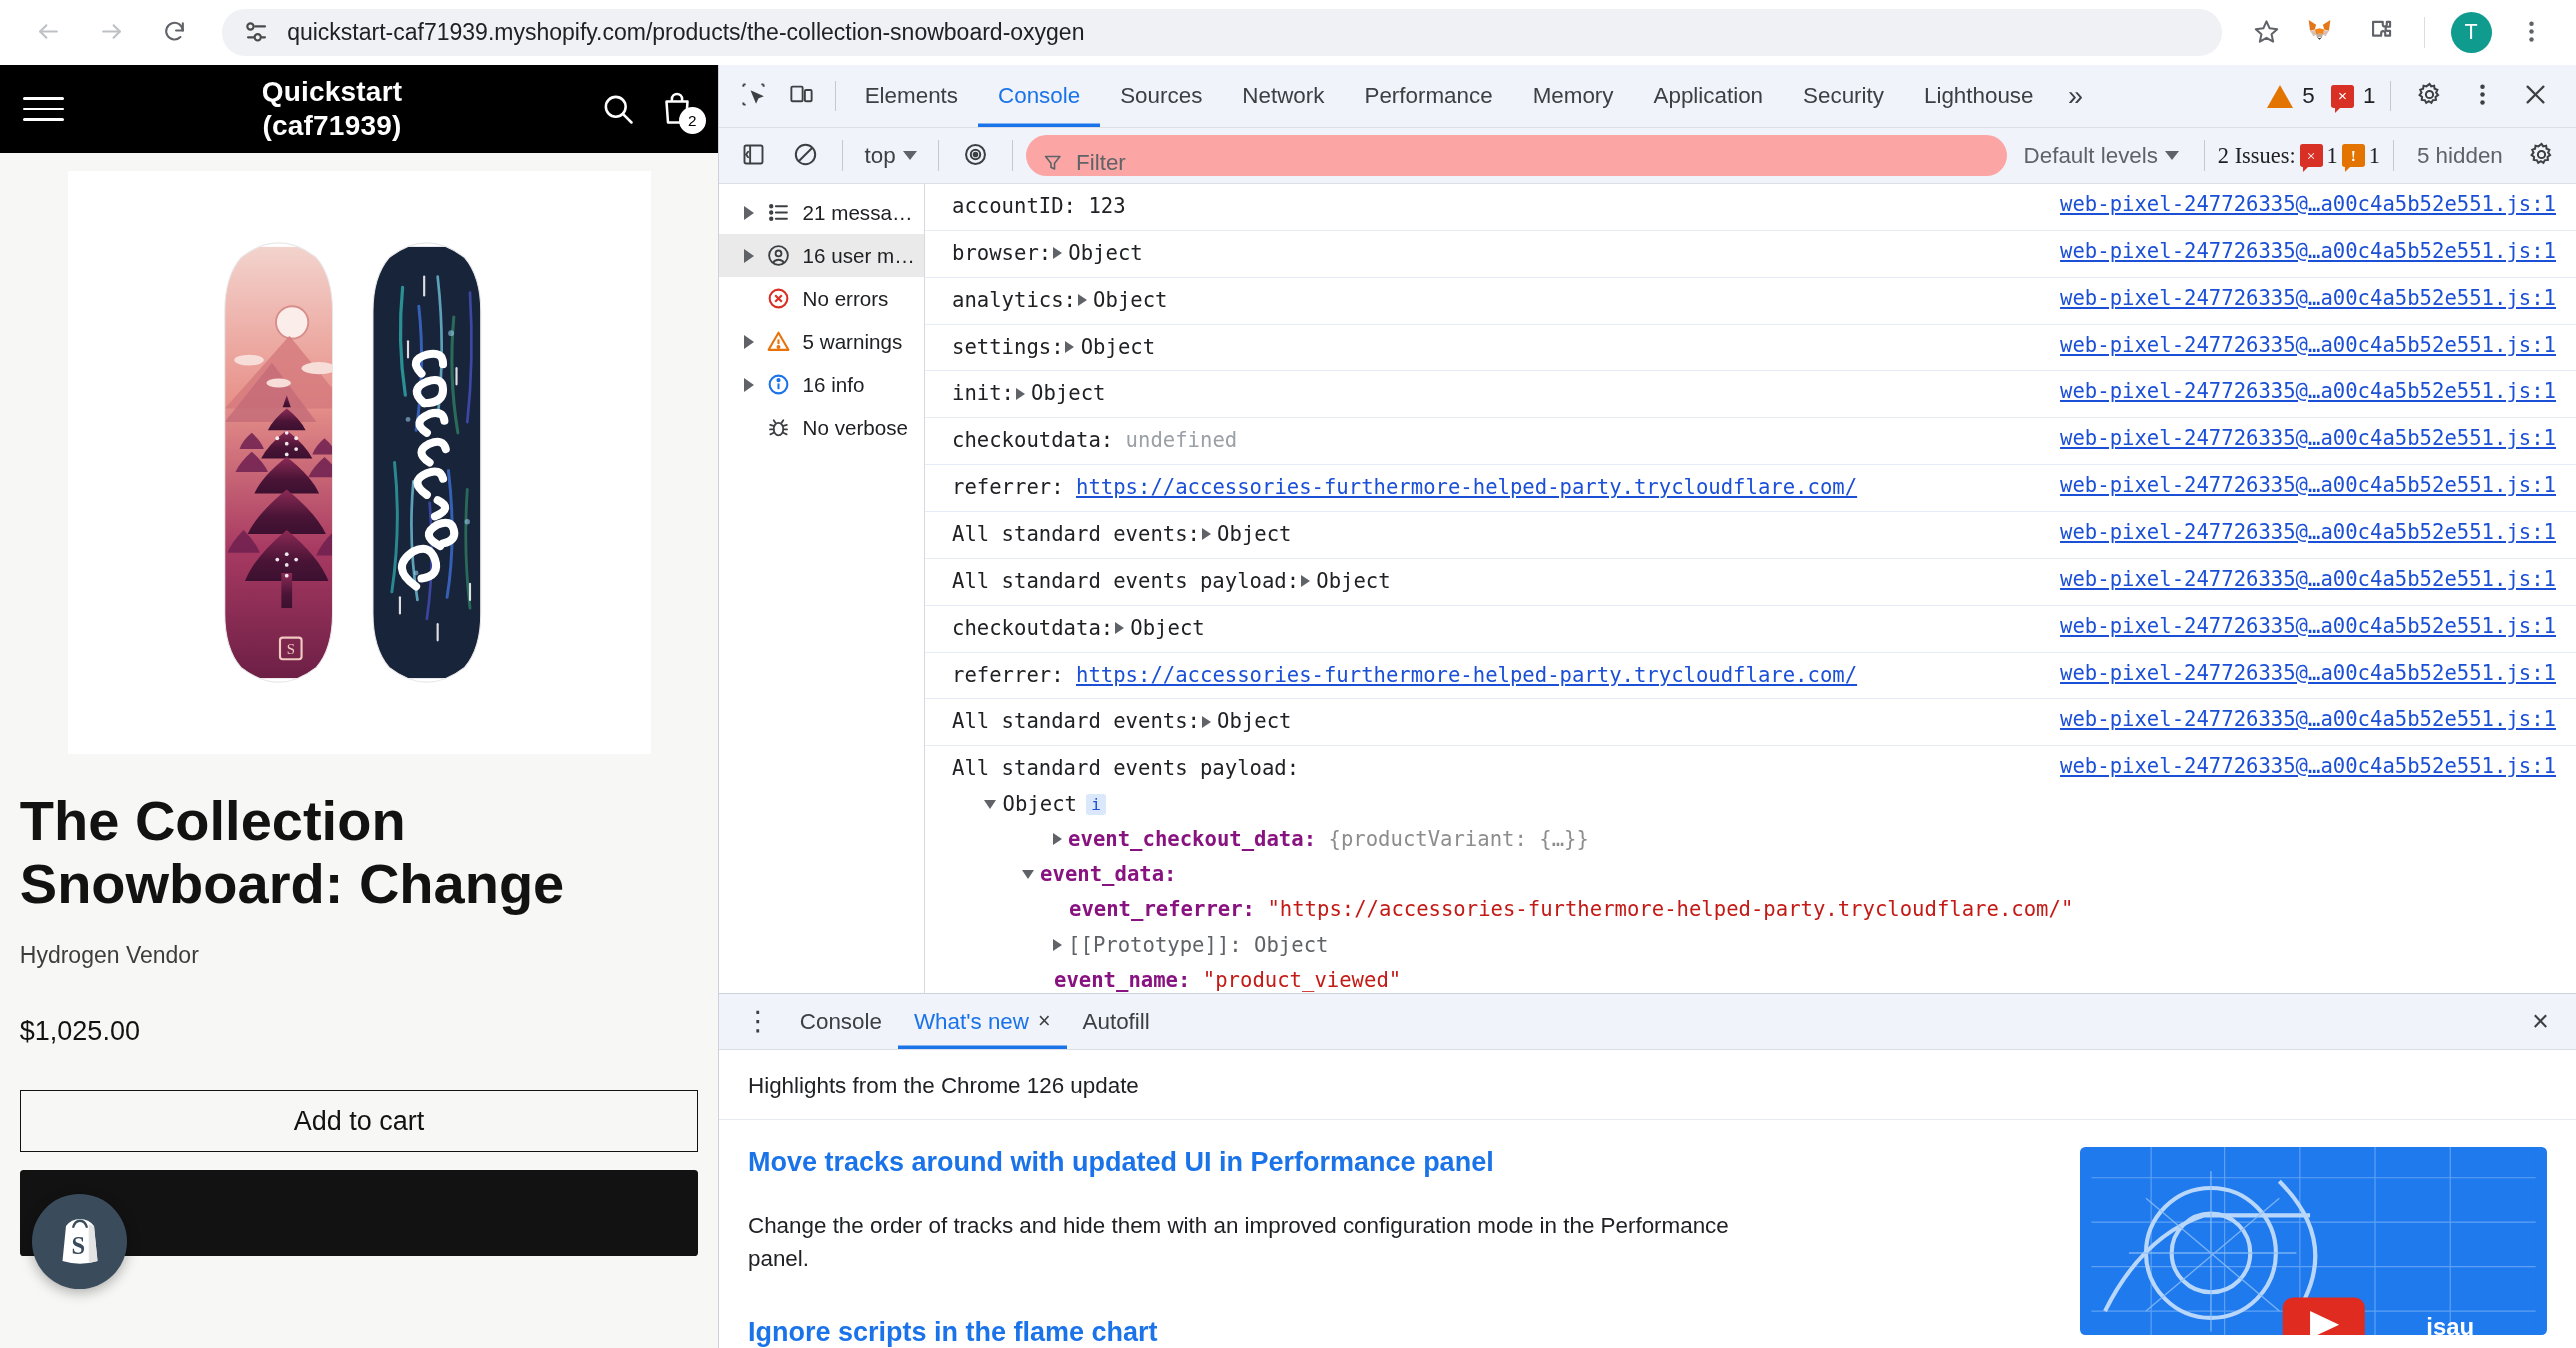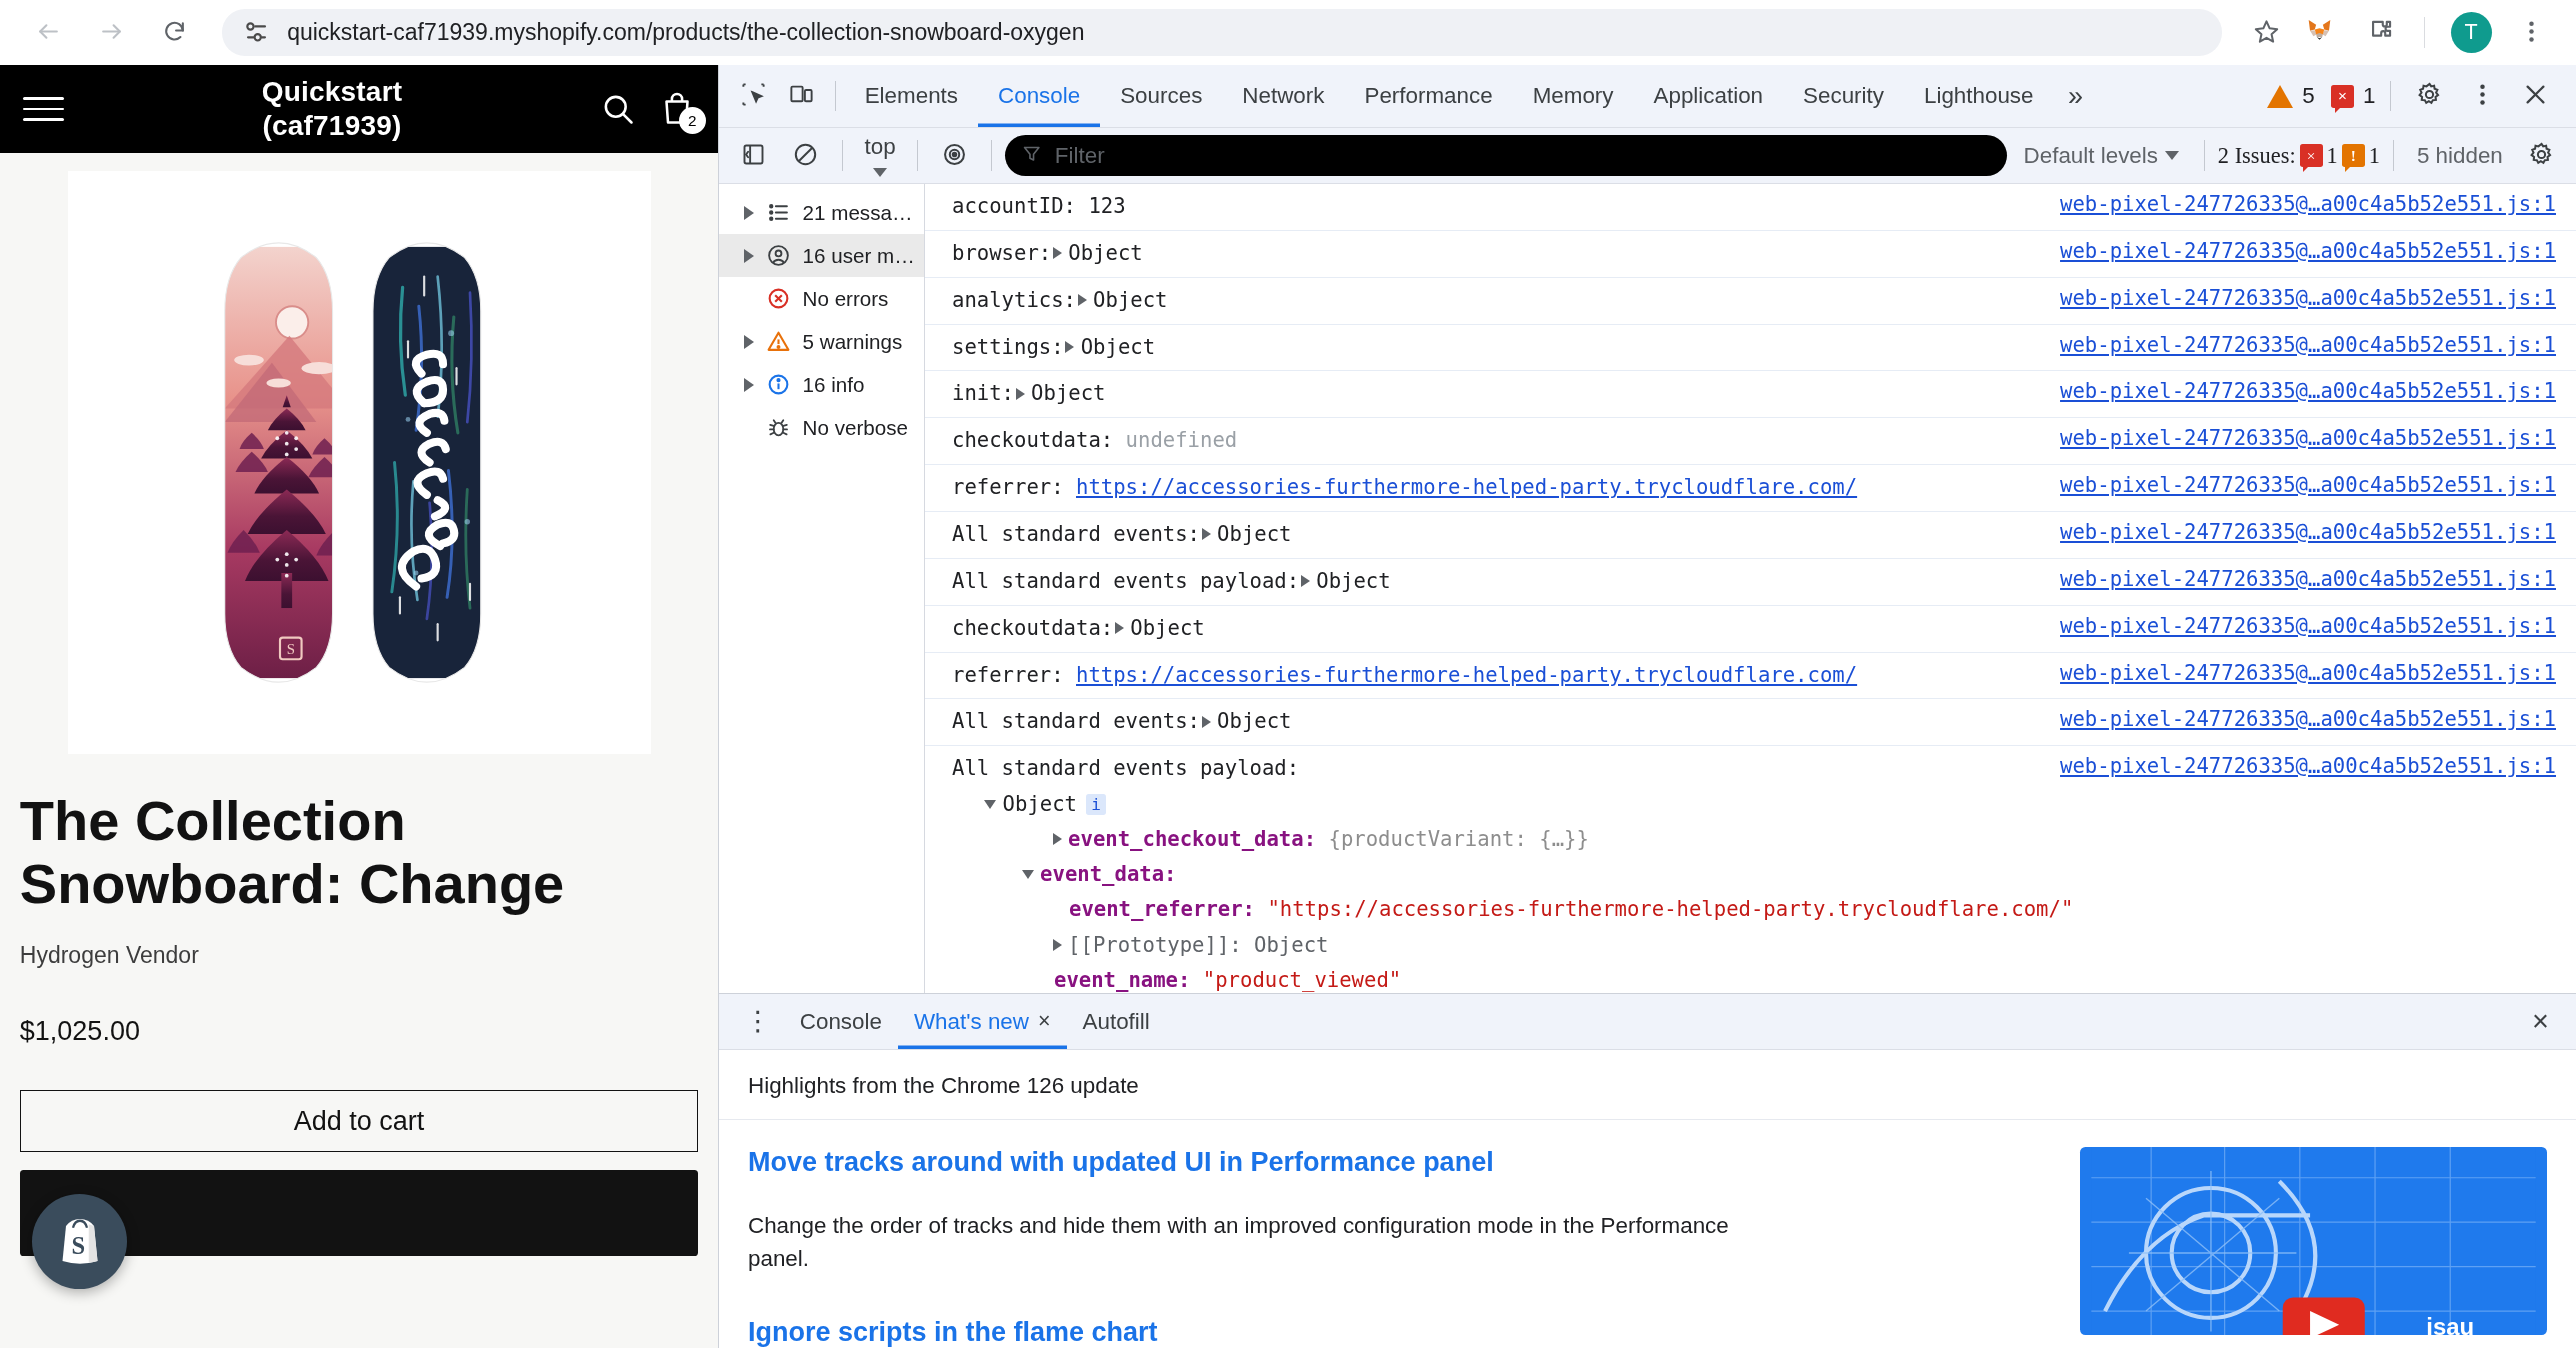--- a/index.html
+++ b/index.html
@@ -131,25 +131,25 @@
   .err-sq { width: 23px; height: 23px; background: #d93025; border-radius: 2.7px; color:#fff; font-size:15.3px; display:flex; align-items:center; justify-content:center; position: relative;}
   .err-sq::after { content:""; position:absolute; bottom:-5.4px; left:3.6px; border-left:6.3px solid #d93025; border-bottom:6.3px solid transparent; }
   .issue-sq { width: 23px; height: 23px; background: #e37400; border-radius: 2.7px; color:#fff; font-size:15.3px; font-weight:bold; display:flex; align-items:center; justify-content:center; position: relative;}
   .issue-sq::after { content:""; position:absolute; bottom:-5.4px; left:3.6px; border-left:6.3px solid #e37400; border-bottom:6.3px solid transparent; }
 
   .dt-filterbar {
     height: 56px; flex: 0 0 56px; background: #f0f3fa;
     display: flex; align-items: center; padding: 0 10.8px;
     border-bottom: 0.9px solid #dbdee6; gap: 3.6px;
   }
-  .ctx-select { font-size: 22.4px; color: #3c4043; padding: 0 9px; cursor: pointer; display:flex; align-items:center; gap:7.2px;flex-direction:column;}
+  .ctx-select { font-size: 22.4px; color: #3c4043; padding: 0 9px; cursor: pointer; display:flex; align-items:center; gap:7.2px;}
   .caret { width:0;height:0;border-left:7.2px solid transparent;border-right:7.2px solid transparent;border-top:9px solid #5f6368; }
   .filter-input {
-    flex: 1; height: 41px; background: #000000; border-radius: 20.6px;
-    display: flex; align-items: center; padding: 0 16px; gap: 12.6px; min-width: 0;
+    flex: 1; height: 41px; background: #fca5a5; border-radius: 20.6px;
+    display: flex; align-items: flex-end; padding: 0 16px; gap: 12.6px; min-width: 0;
   }
   .filter-input .ph { font-size: 22.4px; color: #5f6368; }
   .levels { font-size: 22.4px; color: #5f6368; display: flex; align-items: center; gap: 7.2px; padding: 0 12.6px; cursor: pointer; white-space: nowrap; }
   .issues-txt { font-size: 22.4px; color: #202124; display: flex; align-items: center; gap: 4px; white-space: nowrap; font-family: Liberation Serif, serif; }
   .hidden-txt { font-size: 22.4px; color: #5f6368; white-space: nowrap; padding: 0 10.8px; }
 
   .dt-main { flex: 1; display: flex; min-height: 0; overflow: hidden; }
   .console-sidebar {
     width: 206px; flex: 0 0 206px; border-right: 0.9px solid #d6d9e0;
     padding-top: 7.2px; background: #fff; font-size: 20.6px;

